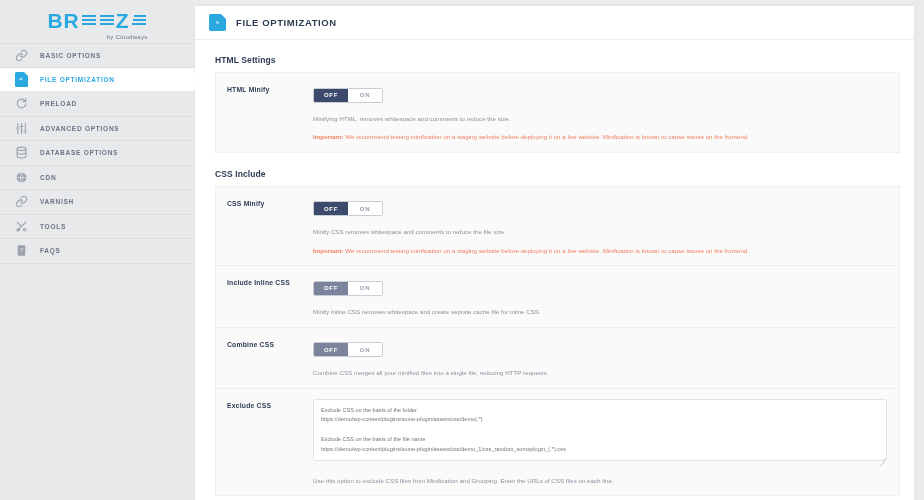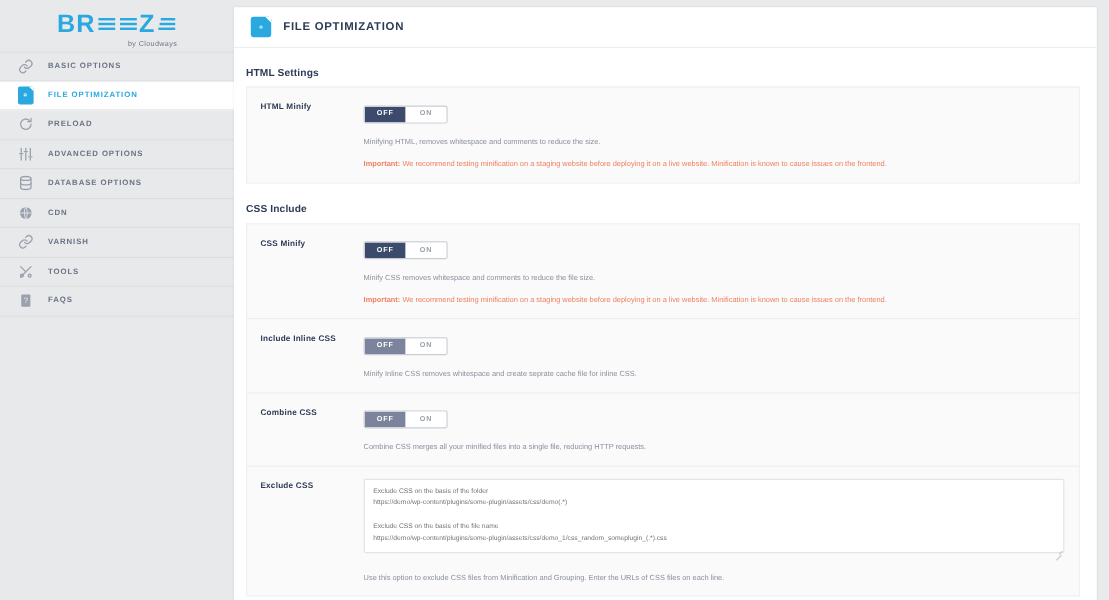--- a/index.html
+++ b/index.html
@@ -100,21 +100,21 @@
     position:relative;
   }
   .head-icon::after{
     content:"";position:absolute;top:0;right:0;
     border-left:5px solid transparent;border-top:5px solid #ffffff;
   }
   .head-title{
     font-size:9.5px;font-weight:bold;color:#2e3b55;letter-spacing:.6px;
   }
 
-  .body{padding:0 14px 0 10px;}
+  .body{padding:0 14px 0 20px;}
 
   .sec-title{
     font-size:8.5px;font-weight:bold;color:#2e3b55;
     margin:16px 0 7px 0;letter-spacing:.1px;
   }
   .sec-title.first{margin-top:15px;}
 
   .card{
     background:#fafafb;
     border:1px solid #eff0f2;

